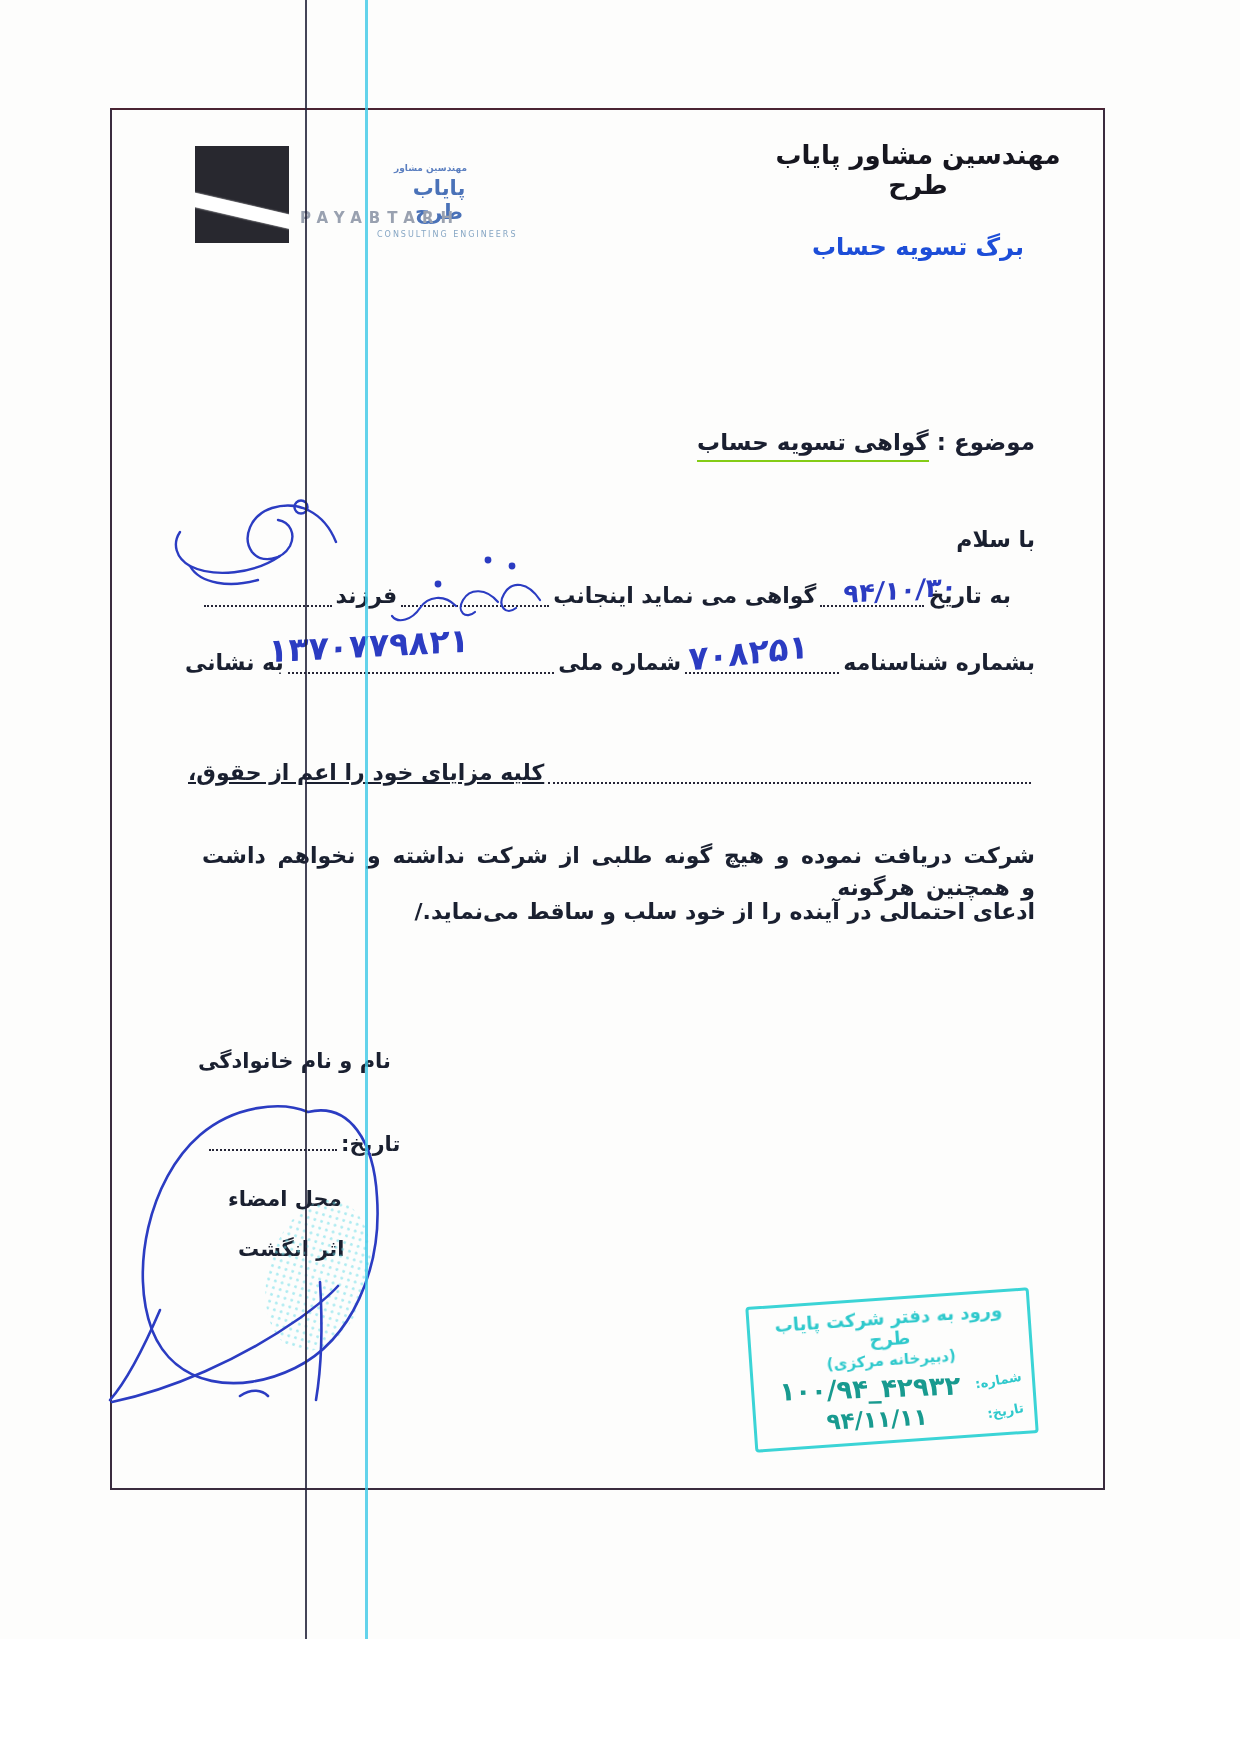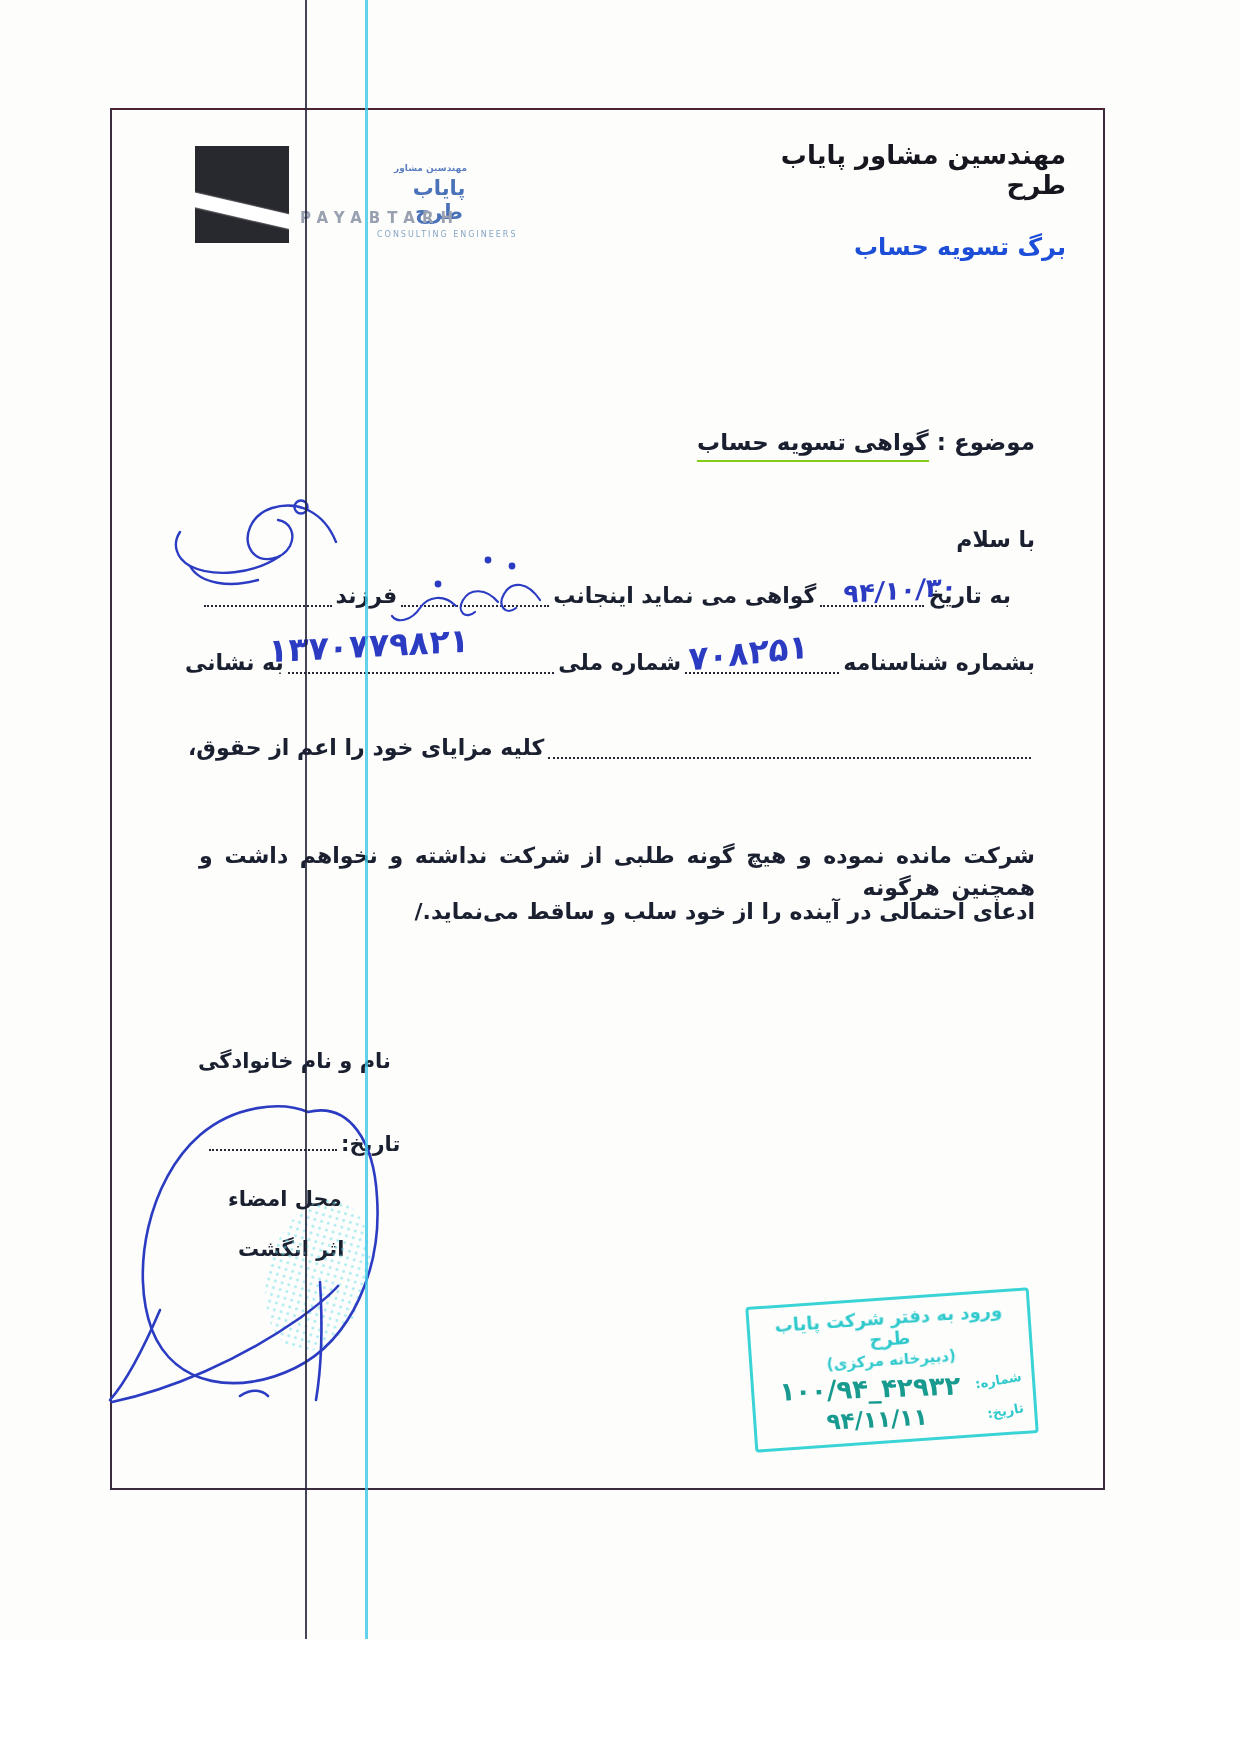--- a/index.html
+++ b/index.html
@@ -20,36 +20,36 @@
 
   
   .logo-square { position:absolute; left:195px; top:146px; width:94px; height:97px; background:#28282f; overflow:hidden; }
   .logo-stripe { position:absolute; left:-8px; top:58px; width:112px; height:14px; background:#ffffff; transform:rotate(13deg); box-shadow:0 0 2px #ffffff; }
   .logo-persian-small { position:absolute; left:383px; top:163px; width:95px; font-size:9px; font-weight:bold; color:#5b7fc0; text-align:center; direction:rtl; filter:blur(.4px); }
   .logo-persian { position:absolute; left:396px; top:176px; width:86px; font-size:21px; font-weight:bold; color:#4a72b8; text-align:center; direction:rtl; filter:blur(.5px); }
   .logo-latin { position:absolute; left:300px; top:209px; font-size:15px; font-weight:bold; letter-spacing:7px; color:#99a1b0; }
   .logo-caption { position:absolute; left:377px; top:230px; font-size:8px; letter-spacing:2px; color:#86a6c4; filter:blur(.3px); }
 
   
-  .titles { position:absolute; left:770px; top:140px; width:296px; text-align:right; direction:rtl; }
+  .titles { position:absolute; left:770px; top:140px; width:296px; text-align:center; direction:rtl; }
   .title-main { font-size:26px; font-weight:bold; color:#16161f; }
   .title-sub  { font-size:24px; font-weight:bold; color:#1d4ed8; margin-top:33px; }
 
   
   .subject { position:absolute; left:560px; right:205px; top:429px; direction:rtl; font-size:23px; font-weight:bold; color:#1a1f30; text-align:right; }
   .subject .underl { border-bottom:2px solid #84cc16; padding-bottom:5px; }
 
   
   .salutation { position:absolute; right:205px; top:527px; direction:rtl; font-size:22px; font-weight:bold; color:#1a2030; }
   .bline { position:absolute; right:205px; direction:rtl; font-size:22px; font-weight:bold; color:#1a2030; display:flex; align-items:flex-end; line-height:1.45; }
   .bline .t { white-space:nowrap; }
   .dots { border-bottom:2.4px dotted #262637; height:1em; margin:0 4px 5px 4px; }
   #line1 { left:200px; top:580px; padding-right:24px; }
   #line2 { left:185px; top:647px; }
-  #line3 { left:188px; top:732px; }
+  #line3 { left:188px; top:757px;text-decoration:underline; }
   .bline-plain { position:absolute; left:185px; right:205px; direction:rtl; font-size:22px; font-weight:bold; color:#1a2030; text-align:right; line-height:1.45; }
   #line4 { top:783px; word-spacing:5px; }
   #line5 { top:840px; word-spacing:4px; }
   #line6 { top:896px; }
 
   
   .hw { position:absolute; color:#2b3cc2; font-weight:bold; z-index:30; white-space:nowrap; direction:ltr; }
   #hw-date { left:843px; top:575px; font-size:26px; transform:rotate(-4deg) skewX(-8deg); letter-spacing:1px; }
   #hw-id { left:688px; top:633px; font-size:33px; transform:rotate(-6deg) skewX(-6deg); }
   #hw-nid { left:268px; top:626px; font-size:33px; transform:rotate(-3deg) skewX(-5deg); letter-spacing:3px; }
@@ -128,21 +128,21 @@
     <span class="t">شماره ملی</span>
     <span class="dots" style="flex:1.9"></span>
     <span class="t">به نشانی</span>
   </div>
 
   <div class="bline" id="line3">
     <span class="dots" style="flex:1"></span>
     <span class="t">کلیه مزایای خود را اعم از حقوق،</span>
   </div>
 
-  <div class="bline-plain" id="line5">شرکت مانده نموده و هیچ گونه طلبی از شرکت نداشته و نخواهم داشت و همچنین هرگونه</div>
+  <div class="bline-plain" id="line5">شرکت دریافت نموده و هیچ گونه طلبی از شرکت نداشته و نخواهم داشت و همچنین هرگونه</div>
   <div class="bline-plain" id="line6">ادعای احتمالی در آینده را از خود سلب و ساقط می‌نماید./</div>
 
   <div class="hw" id="hw-date">۹۴/۱۰/۳۰</div>
   <div class="hw" id="hw-id">۷۰۸۲۵۱</div>
   <div class="hw" id="hw-nid">۱۳۷۰۷۷۹۸۲۱</div>
 
   <div class="sig-label" id="name-label">نام و نام خانوادگی</div>
   <div class="sig-label" id="date-row">
     <span class="t">تاریخ:</span>
     <span class="dots"></span>

